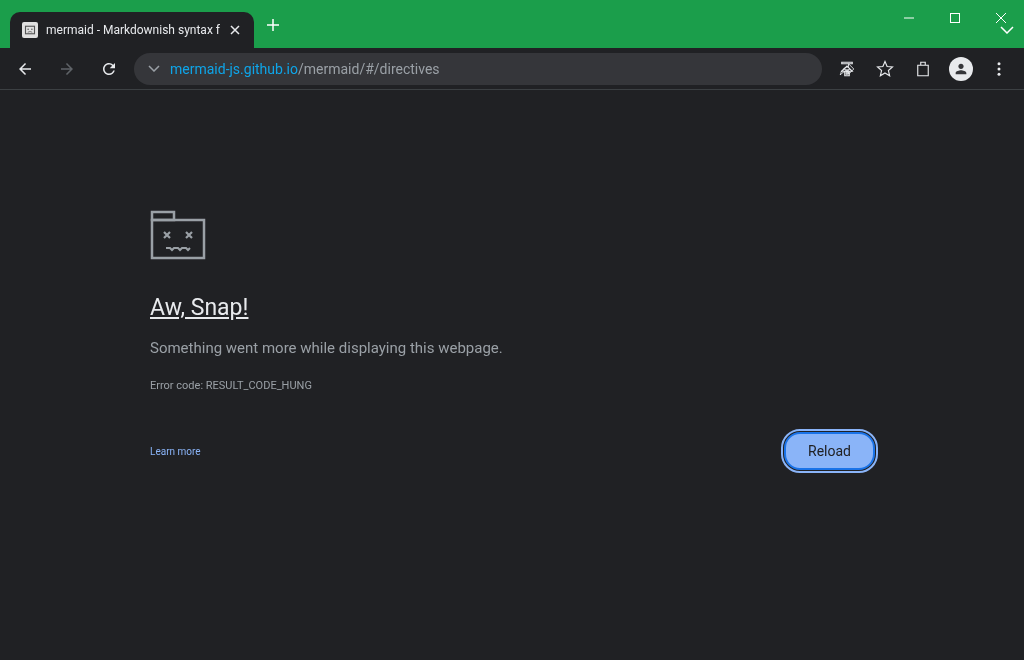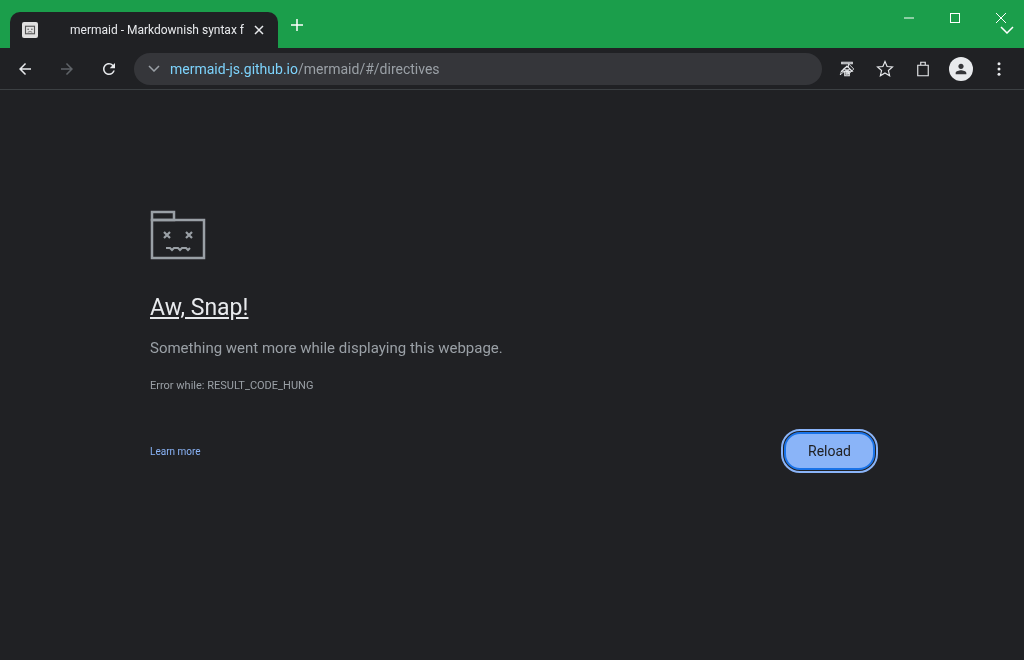--- a/index.html
+++ b/index.html
@@ -45,21 +45,20 @@
     .tab-favicon svg {
       width: 12px;
       height: 12px;
     }
     .tab-title {
       color: #e8eaed;
       font-size: 12px;
       white-space: nowrap;
       overflow: hidden;
       text-overflow: ellipsis;
-      margin-left: 24px;
     }
     .tab-close {
       color: #e8eaed;
       font-size: 14px;
       cursor: pointer;
       padding: 2px;
       flex-shrink: 0;
     }
     .new-tab {
       color: #fff;
@@ -127,21 +126,21 @@
       color: #9aa0a6;
       display: flex;
       align-items: center;
     }
     .url-text {
       color: #9aa0a6;
       font-size: 14px;
       white-space: nowrap;
     }
     .url-domain {
-      color: #7dd3fc;
+      color: #0ea5e9;
     }
     .toolbar-actions {
       display: flex;
       align-items: center;
       gap: 4px;
     }
     .toolbar-actions > div {
       width: 34px;
       height: 34px;
       display: flex;
@@ -327,18 +326,18 @@
     <svg width="56" height="50" viewBox="0 0 56 50">
       <rect x="2" y="10" width="52" height="38" fill="none" stroke="#9aa0a6" stroke-width="2.5"></rect>
       <rect x="2" y="2" width="22" height="8" fill="none" stroke="#9aa0a6" stroke-width="2.5"></rect>
       <path d="M14 22 L20 28 M20 22 L14 28" stroke="#9aa0a6" stroke-width="2.2"></path>
       <path d="M36 22 L42 28 M42 22 L36 28" stroke="#9aa0a6" stroke-width="2.2"></path>
       <path d="M16 38 L20 38 L22 40 L24 38 L28 38 L30 40 L32 38 L36 38 L38 40 L40 38" fill="none" stroke="#9aa0a6" stroke-width="2"></path>
     </svg>
   </div>
   <h1 class="error-title">Aw, Snap!</h1>
   <p class="error-message">Something went more while displaying this webpage.</p>
-  <p class="error-code">Error while: RESULT_CODE_HUNG</p>
+  <p class="error-code">Error code: RESULT_CODE_HUNG</p>
   <div class="actions-row">
     <a class="learn-more">Learn more</a>
     <button class="reload-btn">Reload</button>
   </div>
 </div>
 
 </body></html>

